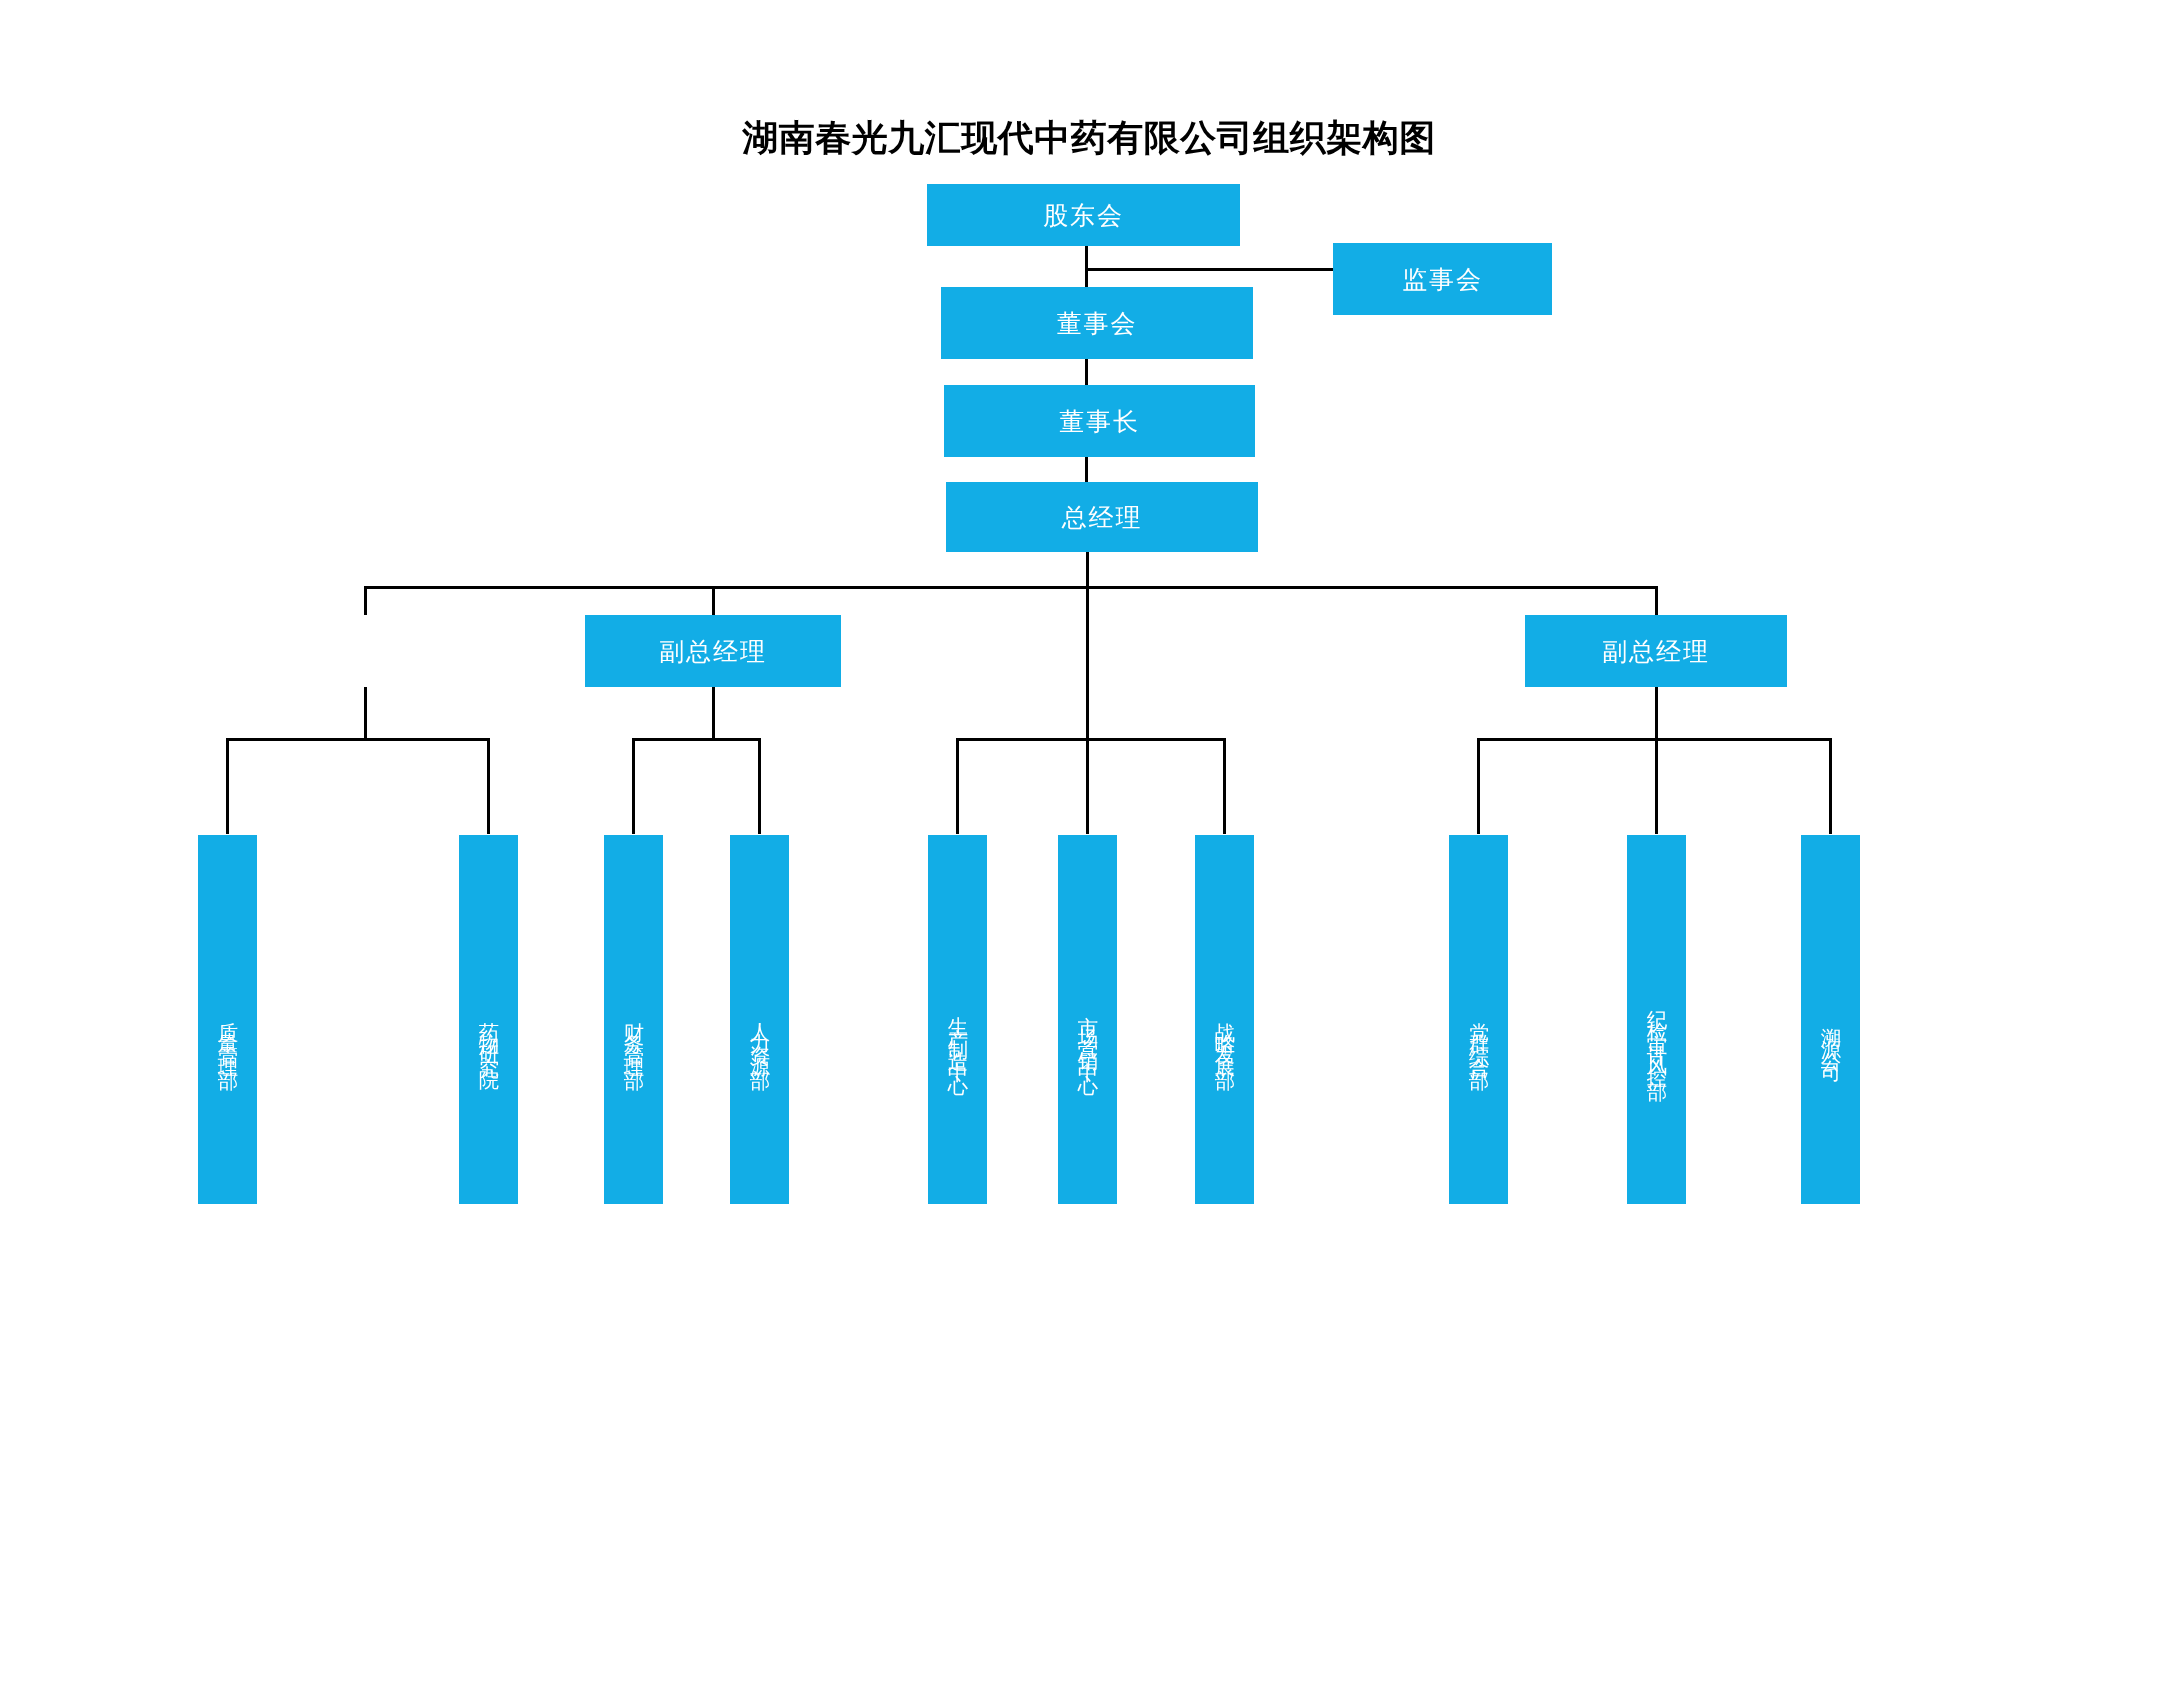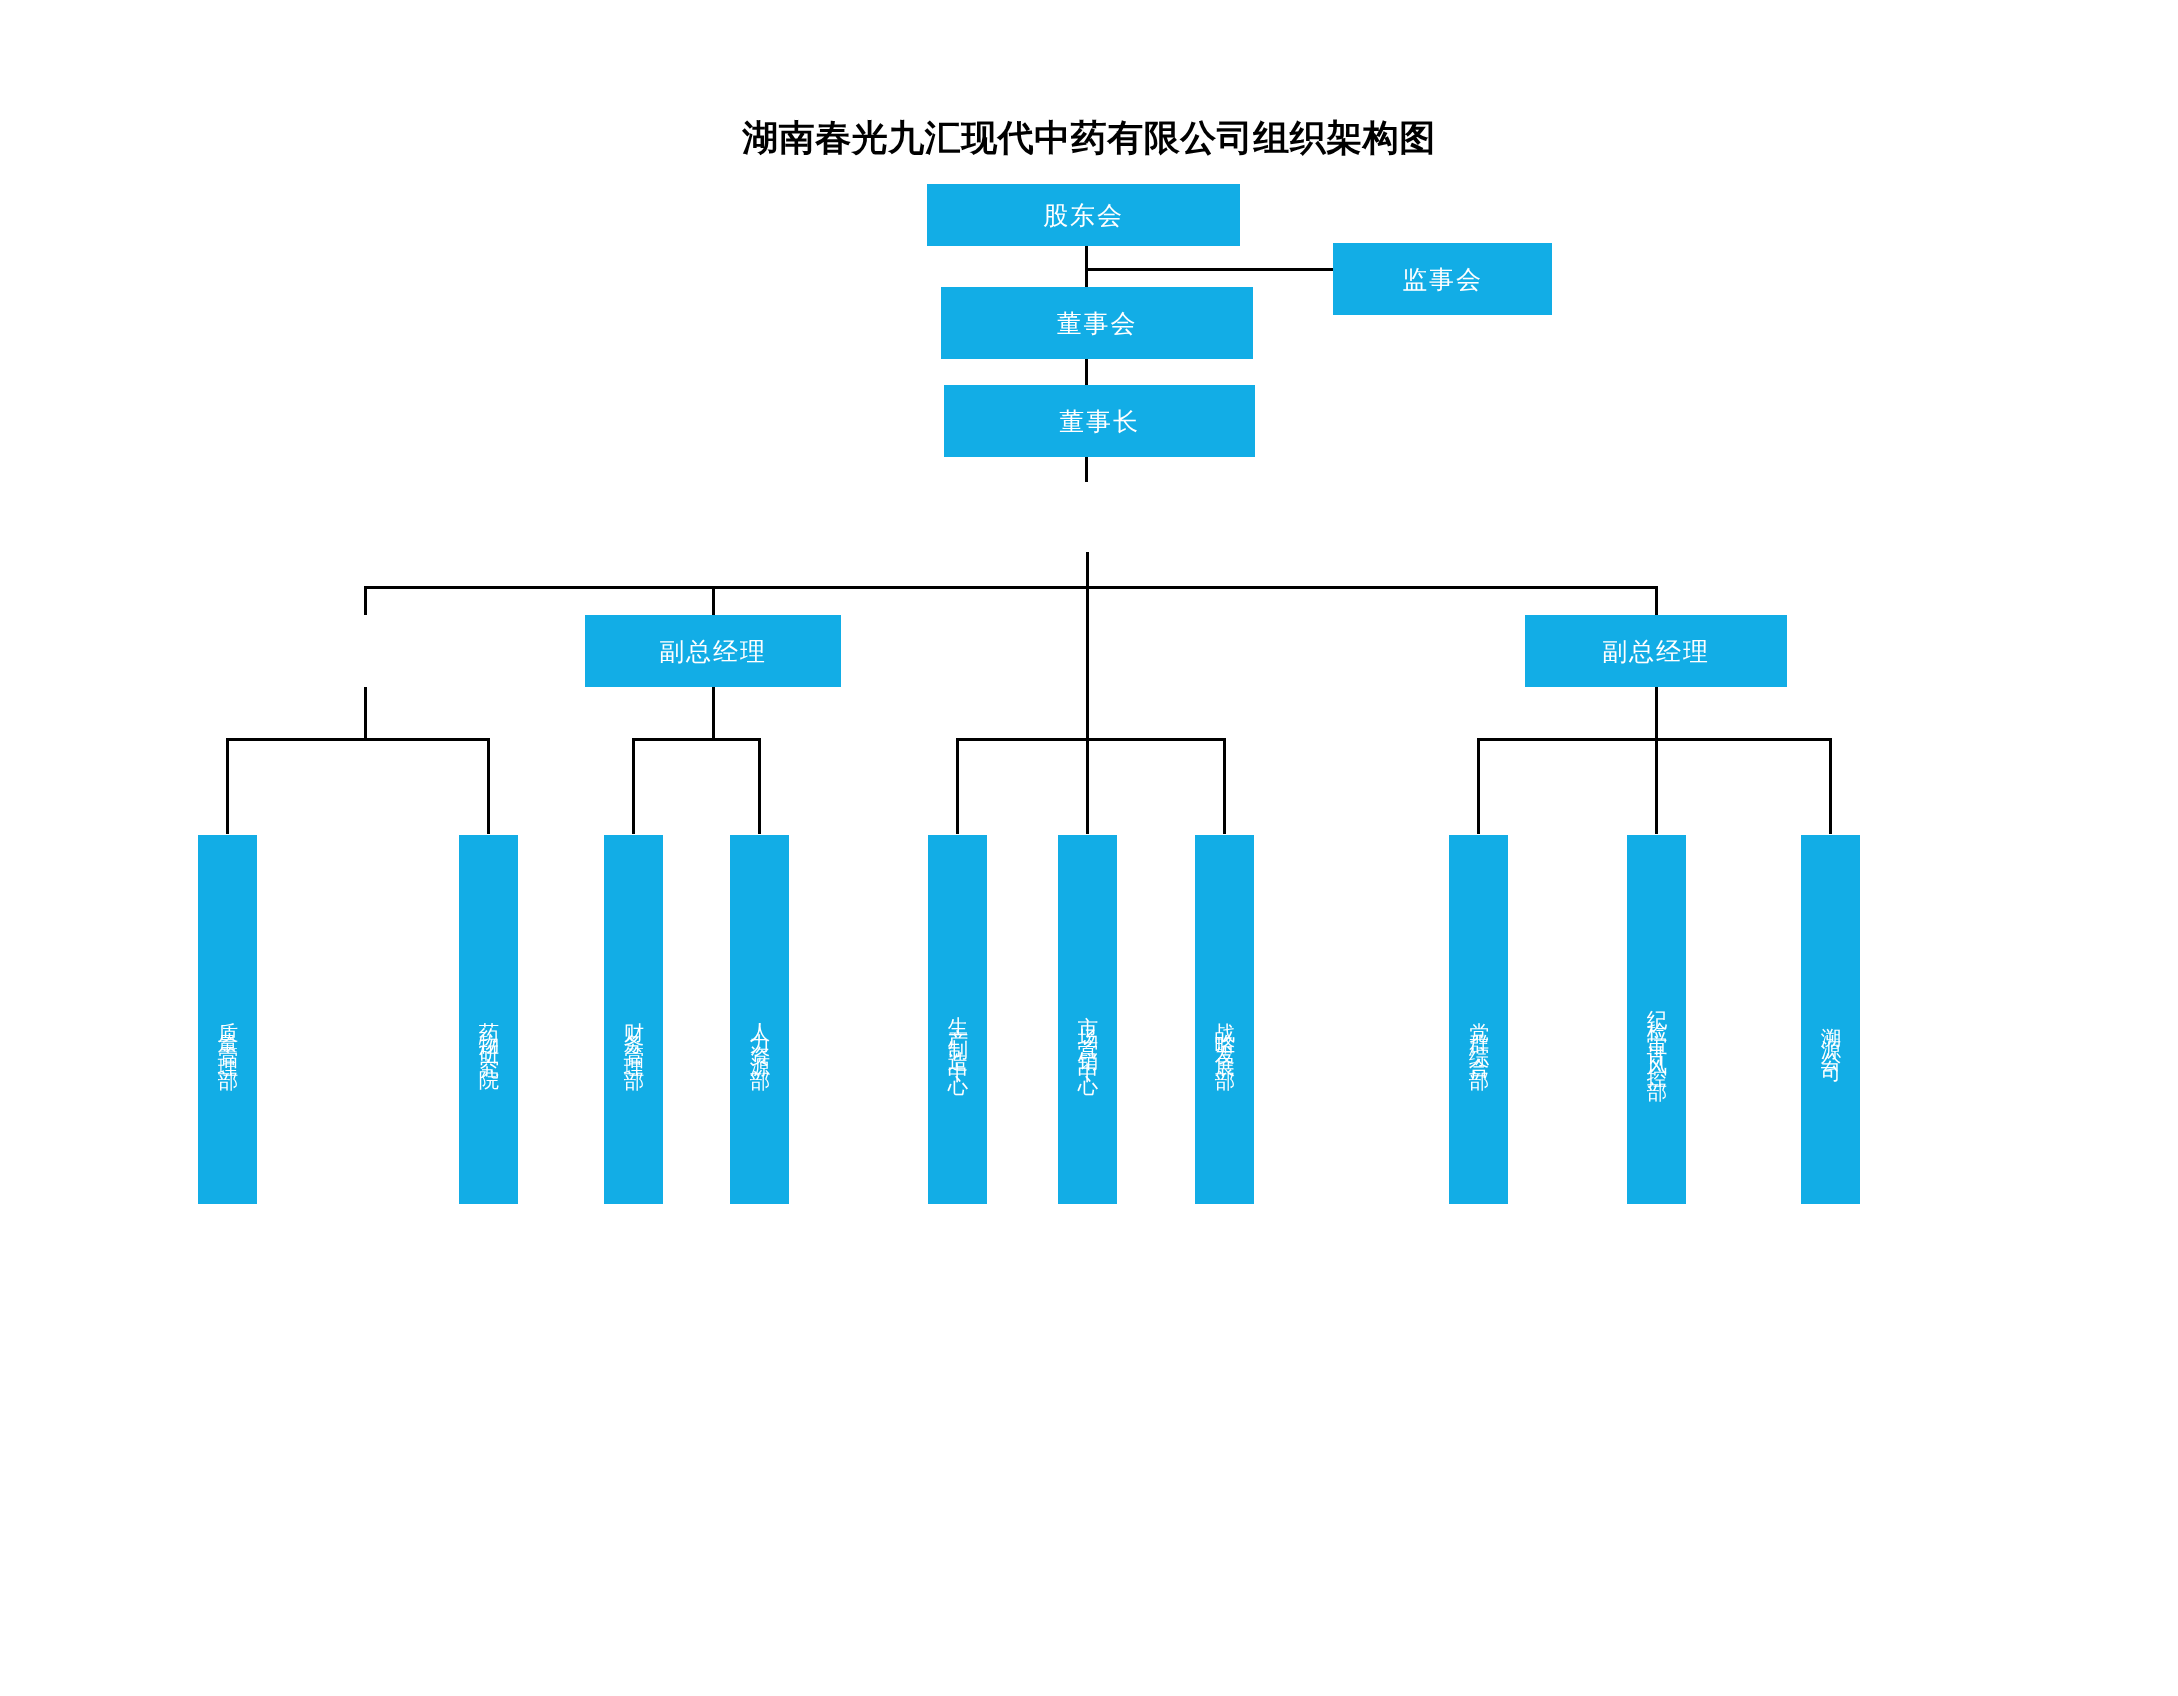--- a/index.html
+++ b/index.html
@@ -62,20 +62,21 @@
 <body>
 
 <div class="canvas">
 
   <div class="title">湖南春光九汇现代中药有限公司组织架构图</div>
 
   <div class="box hbox" style="left:1333px;top:243px;width:219px;height:72px;">监事会</div>
   <div class="box hbox" style="left:927px;top:184px;width:313px;height:62px;">股东会</div>
   <div class="box hbox" style="left:944px;top:385px;width:311px;height:72px;">董事长</div>
   <div class="box hbox" style="left:941px;top:287px;width:312px;height:72px;">董事会</div>
+  <div class="box hbox" style="left:946px;top:482px;width:312px;height:70px;">总经理</div>
 
   <div class="box hbox" style="left:585px;top:615px;width:256px;height:72px;">副总经理</div>
   <div class="box hbox" style="left:1525px;top:615px;width:262px;height:72px;">副总经理</div>
 
   <div class="box vbox" style="left:198px;top:835px;width:59px;height:400px;">质量管理部</div>
   <div class="box vbox" style="left:459px;top:835px;width:59px;height:400px;">药物研究院</div>
   <div class="box vbox" style="left:604px;top:835px;width:59px;height:400px;">财务管理部</div>
   <div class="box vbox" style="left:730px;top:835px;width:59px;height:400px;">人力资源部</div>
   <div class="box vbox" style="left:928px;top:835px;width:59px;height:400px;">生产制造中心</div>
   <div class="box vbox" style="left:1058px;top:835px;width:59px;height:400px;">市场营销中心</div>

